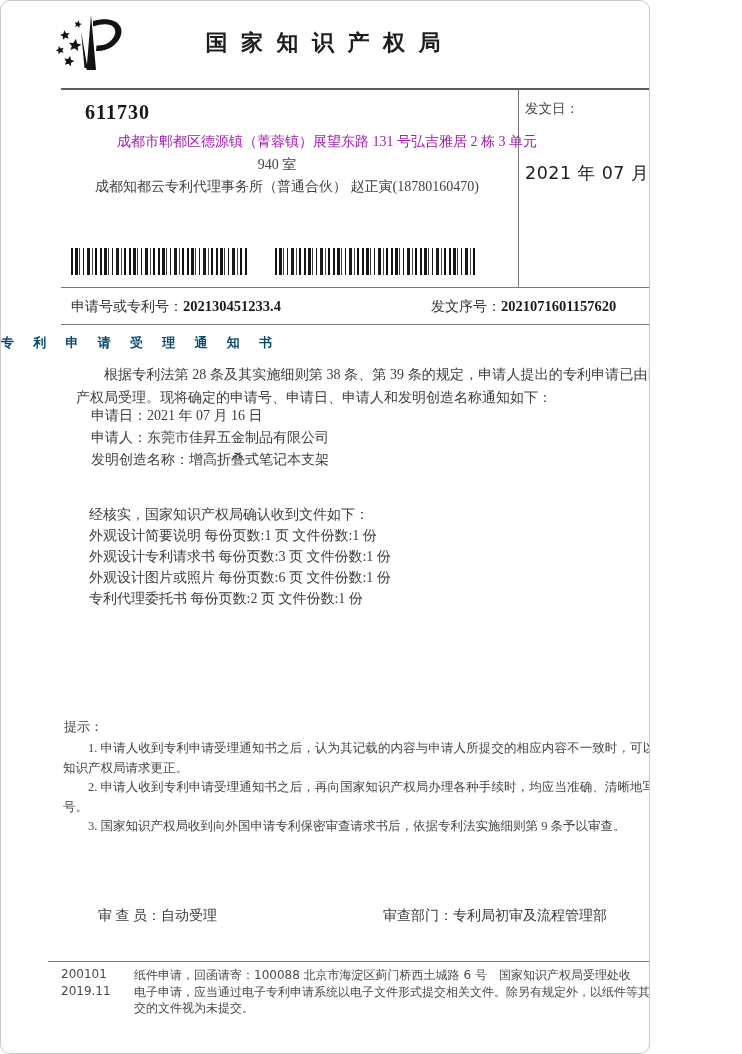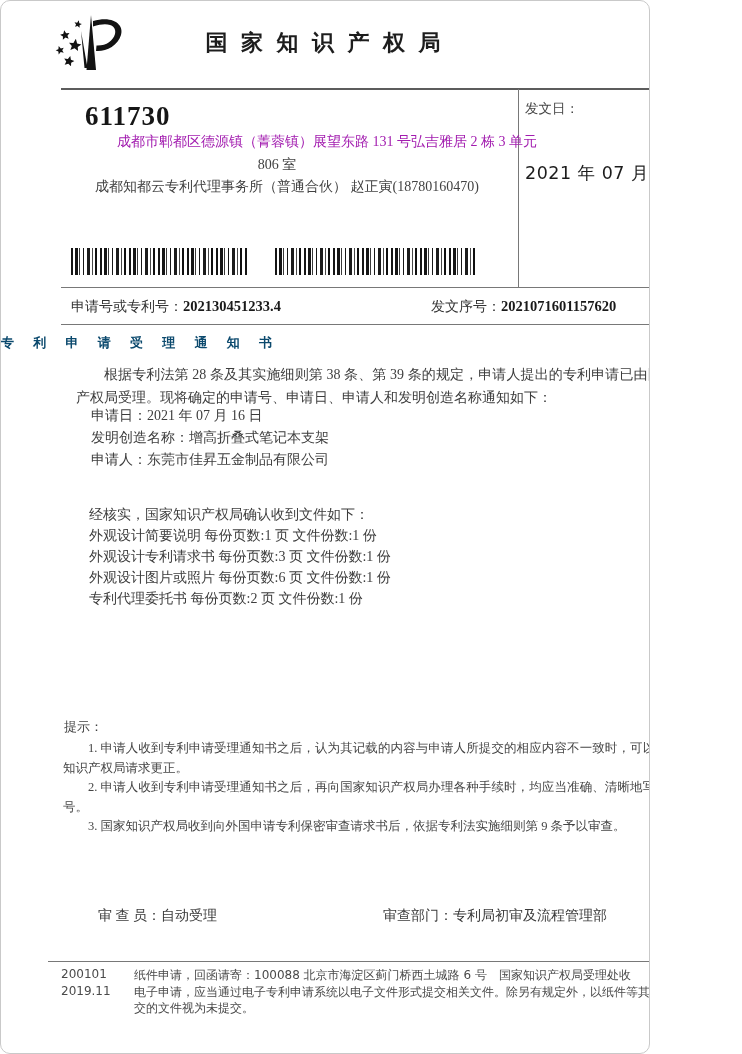--- a/index.html
+++ b/index.html
@@ -14,21 +14,21 @@
     font-family:"Liberation Serif","DejaVu Serif",serif;
     color:#3d3d3d;
   }
   .abs{position:absolute;white-space:nowrap;}
   .rule{position:absolute;background:#5c5c5c;}
   .rule.thin{background:#787878;}
   .org-title{
     left:0;right:0;top:27px;text-align:center;
     font-size:22px;font-weight:bold;letter-spacing:4px;color:#1d1d1d;
   }
-  .postcode{left:84px;top:100px;font-size:27px;font-weight:bold;color:#161616;letter-spacing:1px;}
+  .postcode{left:84px;top:100px;font-size:20px;font-weight:bold;color:#161616;letter-spacing:1px;}
   .addr1{left:80px;top:132px;font-size:14px;color:#a21caf;margin-left:36px;}
   .addr2{left:80px;top:155px;width:392px;text-align:center;font-size:14px;color:#424242;}
   .addr3{left:94px;top:177px;font-size:14px;color:#424242;}
   .date-label{left:524px;top:99px;font-size:13.5px;color:#474747;}
   .date-value{
     left:524px;top:160px;font-size:17.5px;color:#1c1c1c;
     font-family:"DejaVu Sans","Liberation Sans",sans-serif;
     letter-spacing:0.5px;
   }
   .barcode{
@@ -87,21 +87,21 @@
       <path d="M42,7 C64,1 73,12 70,21 C67,32 54,38 45,37 L45.5,31.5 C55,32 62,27 64,20 C66,12 58,7 42,12.5 Z"></path>
     </svg>
   </div>
 
   <div class="abs org-title">国 家 知 识 产 权 局</div>
   <div class="rule" style="left:60px;top:87px;width:630px;height:2px;"></div>
   <div class="rule thin" style="left:517px;top:88px;width:1px;height:198px;"></div>
 
   <div class="abs postcode">611730</div>
   <div class="abs addr1">成都市郫都区德源镇（菁蓉镇）展望东路 131 号弘吉雅居 2 栋 3 单元</div>
-  <div class="abs addr2">806 室</div>
+  <div class="abs addr2">940 室</div>
   <div class="abs addr3">成都知都云专利代理事务所（普通合伙）  赵正寅(18780160470)</div>
 
   <div class="abs date-label">发文日：</div>
   <div class="abs date-value">2021 年 07 月 16 日</div>
 
   <div class="barcode bc-left"></div>
   <div class="barcode bc-right"></div>
 
   <div class="rule thin" style="left:60px;top:286px;width:630px;height:1px;"></div>
 
@@ -113,22 +113,22 @@
   </div>
 
   <div class="rule thin" style="left:60px;top:323px;width:630px;height:1px;"></div>
 
   <div class="abs notice-title">专 利 申 请 受 理 通 知 书</div>
 
   <p class="para intro">根据专利法第 28 条及其实施细则第 38 条、第 39 条的规定，申请人提出的专利申请已由国家知识产权局受理。现将确定的申请号、申请日、申请人和发明创造名称通知如下：</p>
 
   <div class="abs fields">
     <div><span>申请日：</span><span>2021 年 07 月 16 日</span></div>
+    <div><span>申请人：</span><span>东莞市佳昇五金制品有限公司</span></div>
     <div><span>发明创造名称：</span><span>增高折叠式笔记本支架</span></div>
-    <div><span>申请人：</span><span>东莞市佳昇五金制品有限公司</span></div>
   </div>
 
   <div class="abs doclist">
     <div>经核实，国家知识产权局确认收到文件如下：</div>
     <div>外观设计简要说明 每份页数:1 页  文件份数:1 份</div>
     <div>外观设计专利请求书 每份页数:3 页  文件份数:1 份</div>
     <div>外观设计图片或照片 每份页数:6 页  文件份数:1 份</div>
     <div>专利代理委托书 每份页数:2 页  文件份数:1 份</div>
   </div>
 

